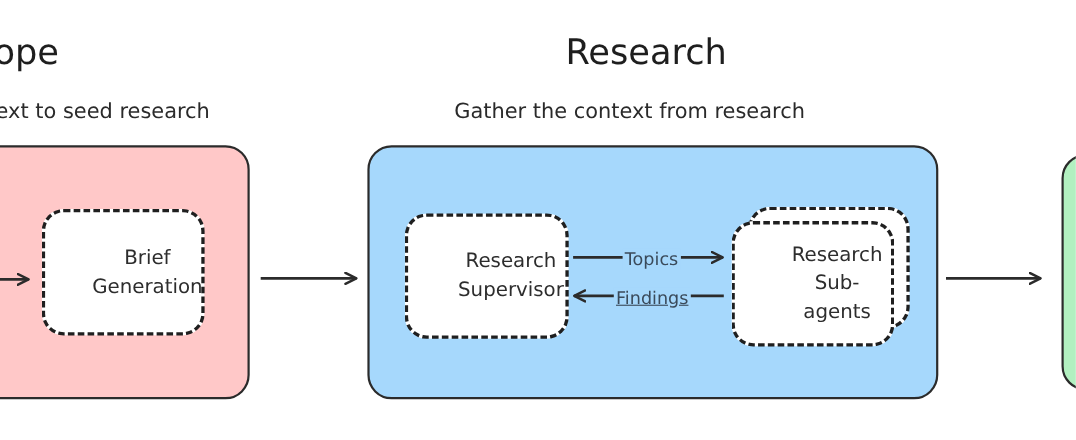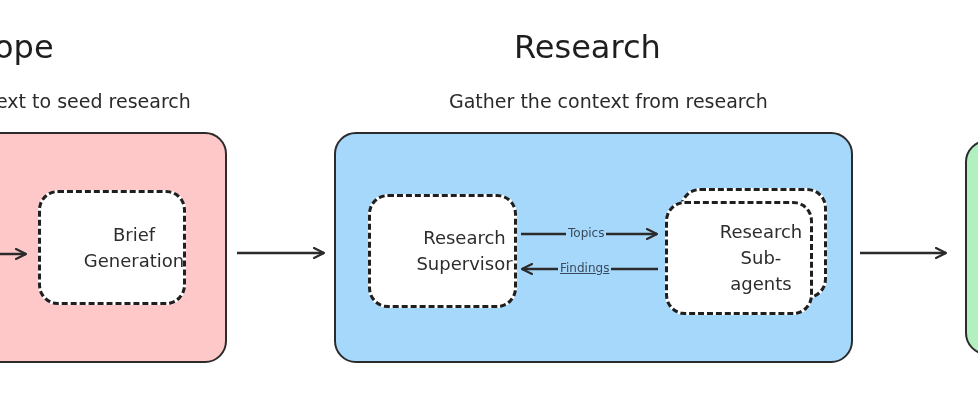--- a/index.html
+++ b/index.html
@@ -7,30 +7,30 @@
          font-family: "DejaVu Sans", sans-serif; color: #222; }
   .abs { position: absolute; }
   .stage-title { font-size: 32px; color: #1e1e1e; white-space: nowrap; }
   .stage-sub { font-size: 19px; color: #2a2a2a; white-space: nowrap; }
   .panel { border: 2.5px solid #2b2b2b; border-radius: 22px; box-sizing: border-box; }
   .node { background: #ffffff; border: 3px dashed #1f1f1f; border-radius: 20px; box-sizing: border-box;
           display: flex; align-items: center; justify-content: center; text-align: center;
           font-size: 18px; line-height: 26px; color: #2d2d2d; padding-left: 44px; }
   .node-text { white-space: pre-line; }
   svg.arrows { position: absolute; left: 0; top: 0; }
-  .edge-label { font-size: 12px; color: #3a4a5a; background: #a6d8fc; padding: 0 2px; white-space: nowrap; }
+  .edge-label { font-size: 16px; color: #3a4a5a; background: #a6d8fc; padding: 0 2px; white-space: nowrap; }
 </style>
 </head>
 <body>
 
 <div class="abs stage-title" style="left:-6px; top:28px;">ope</div>
 <div class="abs stage-sub" style="left:-4px; top:90px;">ext to seed research</div>
 
 <div class="abs stage-title" style="left:514px; top:28px;">Research</div>
-<div class="abs stage-sub" style="left:413px; top:90px;margin-left:36px;">Gather the context from research</div>
+<div class="abs stage-sub" style="left:413px; top:90px;">Gather the context from research</div>
 
 <div class="abs panel" style="left:-30px; top:132px; width:257px; height:231px; background:#ffc8c8;"></div>
 <div class="abs panel" style="left:334px; top:132px; width:519px; height:231px; background:#a6d8fc;"></div>
 <div class="abs panel" style="left:965px; top:140px; width:60px; height:215px; background:#b2f0c0;"></div>
 
 <div class="abs node" style="left:38px; top:190px; width:148px; height:115px;">
   <span class="node-text">Brief
 Generation</span>
 </div>
 

